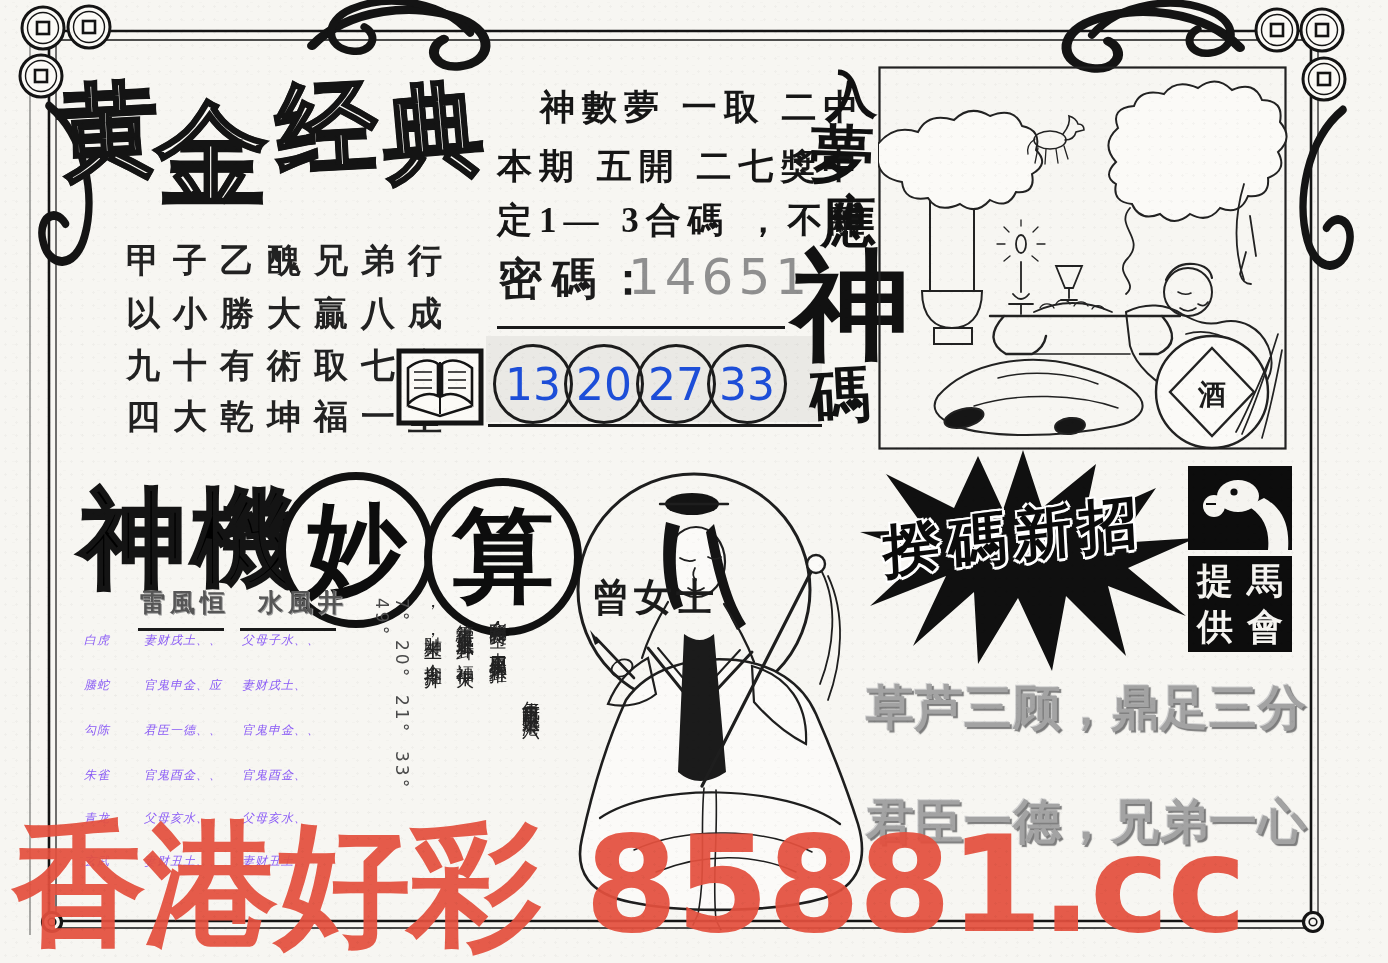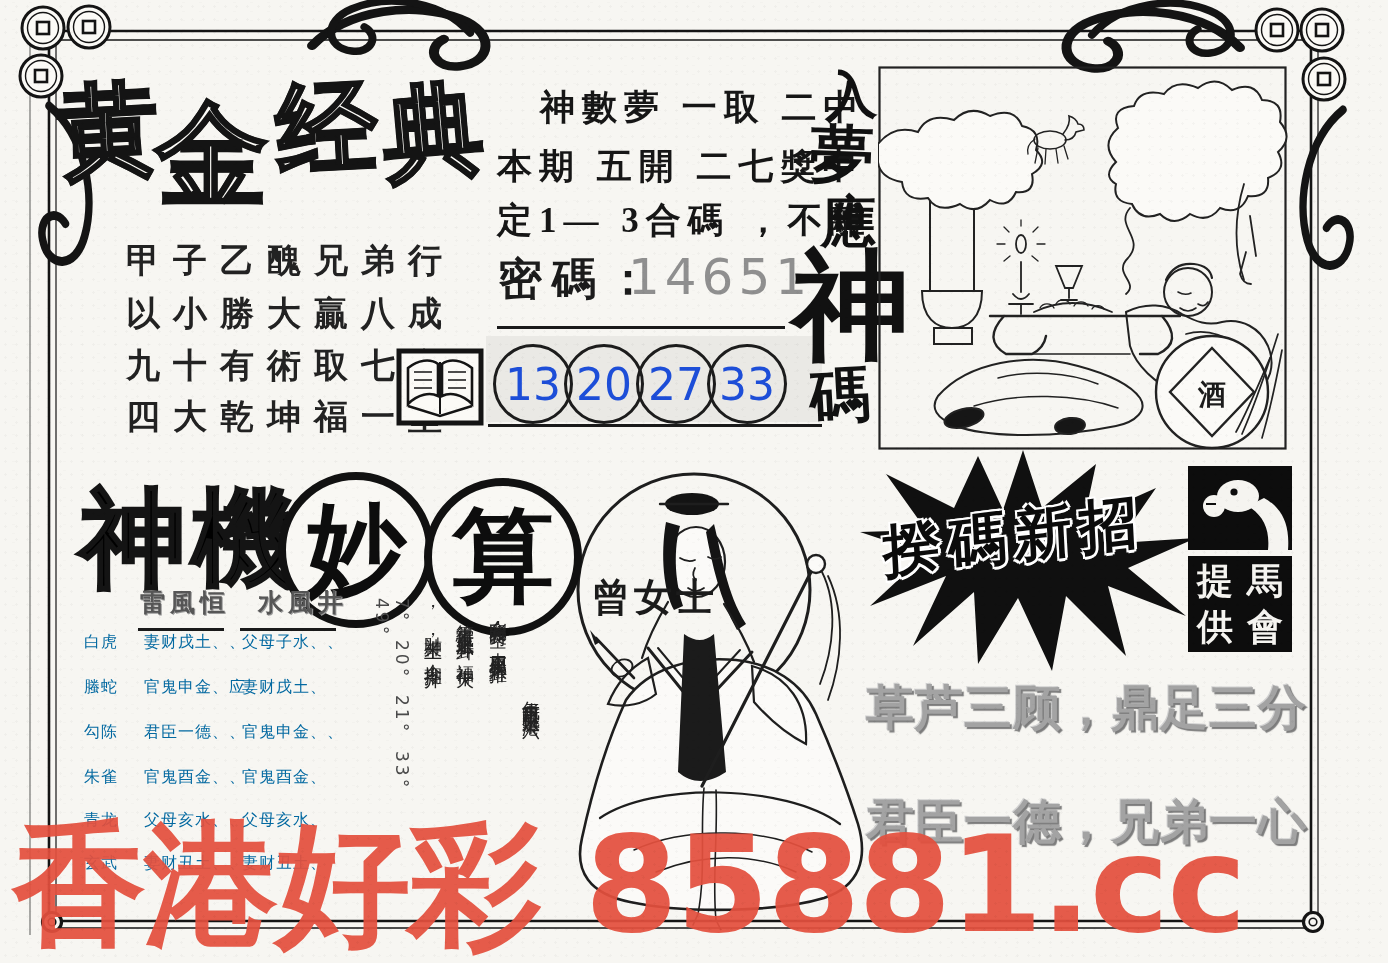--- a/index.html
+++ b/index.html
@@ -39,21 +39,21 @@
         font-family:"DejaVu Sans",sans-serif;font-size:44px;color:#1d4ed8;background:transparent;}
   .vchar{white-space:nowrap;line-height:1;font-weight:700;color:#111;z-index:10;}
   .brand-outline{left:80px;top:468px;font-size:106px;letter-spacing:6px;white-space:nowrap;
     color:#000000;-webkit-text-stroke:2.6px #141414;font-weight:600;z-index:10;}
   .brand-circle{border:8px solid #111;border-radius:50%;display:flex;align-items:center;
     justify-content:center;background:#f9f8f4;z-index:10;font-weight:900;color:#0d0d0d;}
   .author{left:592px;top:572px;font-size:38px;font-weight:800;letter-spacing:4px;z-index:10;}
   .hex-header{font-size:25px;font-weight:800;color:#565656;letter-spacing:5px;z-index:10;
     text-shadow:1px 1px 0 #9a9a9a;text-align:right;}
   .t-row{height:24px;width:340px;z-index:10;}
-  .t-row span{position:absolute;top:0;font-size:16px;letter-spacing:1px;white-space:nowrap;color:#0369a1;}
+  .t-row span{position:absolute;top:0;font-size:12px;letter-spacing:1px;white-space:nowrap;color:#8b5cf6;font-style:italic;}
   .c-beast{left:0;color:#3d3d3d;}
   .c-l{left:60px;}
   .c-r{left:158px;}
   .picks{left:372px;top:598px;height:210px;writing-mode:vertical-rl;text-orientation:mixed;
     font-size:17px;color:#4a4a4a;letter-spacing:3px;z-index:10;font-family:"DejaVu Sans",sans-serif;}
   .picks span{margin-inline-end:8px;}
   .verse{writing-mode:vertical-rl;text-orientation:upright;font-size:18px;letter-spacing:2px;
     color:#222;z-index:10;line-height:1.55;}
   .burst-text{left:882px;top:496px;width:300px;font-size:58px;font-weight:900;color:#0b0b0b;
     letter-spacing:8px;white-space:nowrap;transform:rotate(-7deg) skewX(-4deg);z-index:11;

